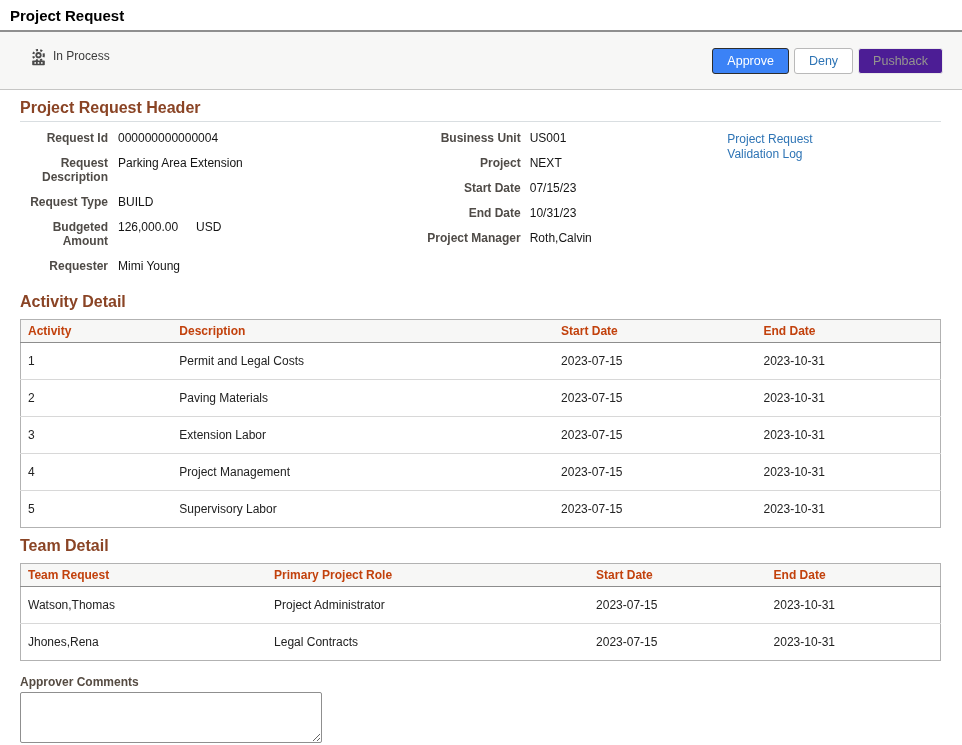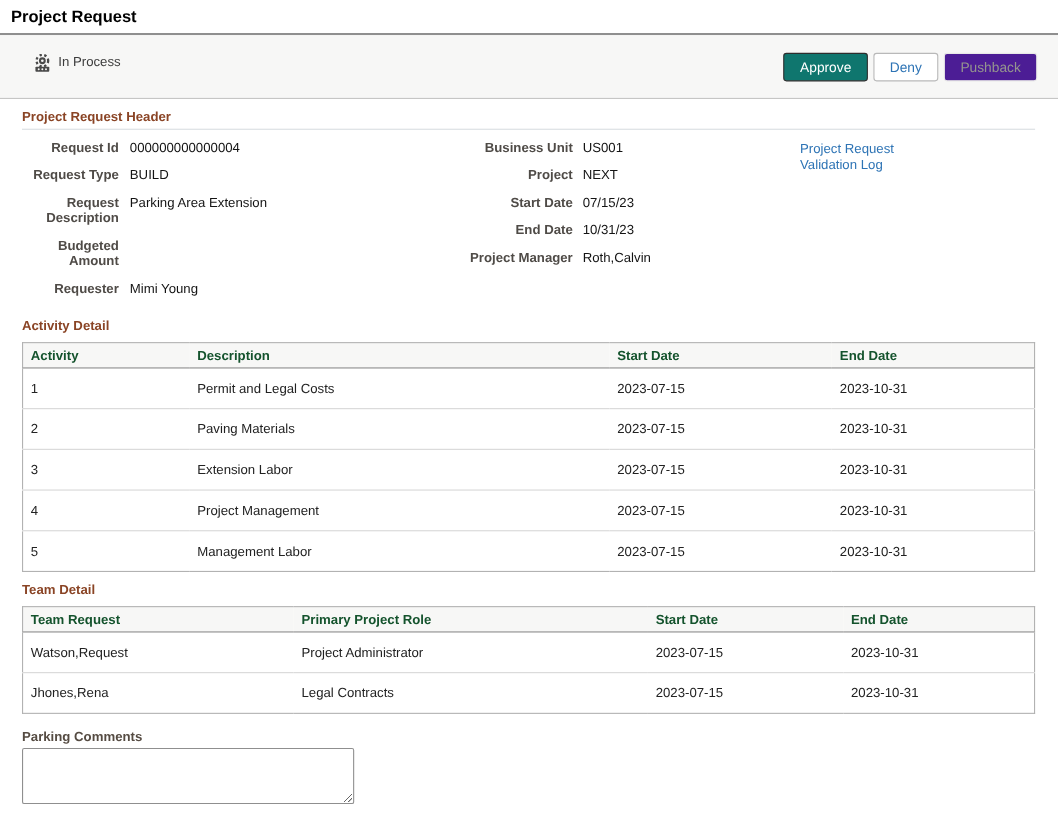--- a/index.html
+++ b/index.html
@@ -26,28 +26,28 @@
   }
   .status-left { display: flex; align-items: flex-start; gap: 6px; margin-top: -6px; }
   .status-left .gear { display: inline-flex; }
   .status-label { color: #3c3c3c; font-size: 12px; }
   .action-buttons { margin-left: auto; display: flex; gap: 5px; }
   .btn {
     font-family: inherit; font-size: 12.5px;
     padding: 5px 14px; border-radius: 3px; cursor: pointer;
     border: 1px solid transparent; line-height: 14px;
   }
-  .btn-approve { background: #0f766e; color: #ffffff; border-color: #2d2d2d; }
+  .btn-approve { background: #3b82f6; color: #ffffff; border-color: #2d2d2d; }
   .btn-deny { background: #ffffff; color: #2e74b5; border-color: #b9b9b9; }
   .btn-pushback { background: #4c1d95; color: #95958f; border-color: #e9e9e8; cursor: default; }
 
   
   .content { padding: 0 21px 14px 20px; }
   .section-title {
-    color: #8a4425; font-weight: bold; font-size: 12px;
+    color: #8a4425; font-weight: bold; font-size: 16px;
     padding: 9px 0 4px 0; margin: 0;
   }
   .section-title.underlined { border-bottom: 1px solid #d9dee1; }
 
   
   .header-fields { display: flex; padding-top: 9px; }
   .fields-col { display: flex; flex-direction: column; }
   .fields-col.left { width: 400px; }
   .fields-col.right { width: 315px; }
   .field-row { display: flex; margin-bottom: 11px; line-height: 14px; }
@@ -60,21 +60,21 @@
   .currency { margin-left: 18px; }
   .links-col { margin-left: auto; width: 216px; padding-top: 1px; }
   .links-col a { display: block; color: #2e74b5; text-decoration: none; line-height: 15px; cursor: pointer; }
 
   
   table.grid {
     width: 100%; border-collapse: collapse;
     border: 1px solid #b2b2b2; margin-top: 4px;
   }
   table.grid th {
-    background: #f7f7f6; text-align: left; font-weight: bold; color: #14532d;
+    background: #f7f7f6; text-align: left; font-weight: bold; color: #c2410c;
     font-size: 12px; padding: 4px 7px; border-bottom: 1px solid #8d8d8d;
   }
   table.grid td {
     font-size: 12px; color: #222; padding: 11px 7px;
     border-top: 1px solid #d8d8d8; background: #fff;
   }
   table.grid tbody tr:first-child td { border-top: none; }
 
   
   .comments-label {
@@ -119,29 +119,30 @@
 
   
   <h2 class="section-title underlined">Project Request Header</h2>
   <div class="header-fields">
     <div class="fields-col left">
       <div class="field-row">
         <span class="field-label">Request Id</span>
         <span class="field-value">000000000000004</span>
       </div>
       <div class="field-row">
+        <span class="field-label">Request Description</span>
+        <span class="field-value">Parking Area Extension</span>
+      </div>
+      <div class="field-row">
         <span class="field-label">Request Type</span>
         <span class="field-value">BUILD</span>
       </div>
       <div class="field-row">
-        <span class="field-label">Request Description</span>
-        <span class="field-value">Parking Area Extension</span>
-      </div>
-      <div class="field-row">
         <span class="field-label">Budgeted Amount</span>
+        <span class="field-value"><span>126,000.00</span><span class="currency">USD</span></span>
       </div>
       <div class="field-row">
         <span class="field-label">Requester</span>
         <span class="field-value">Mimi Young</span>
       </div>
     </div>
     <div class="fields-col right">
       <div class="field-row">
         <span class="field-label">Business Unit</span>
         <span class="field-value">US001</span>
@@ -206,21 +207,21 @@
         <td>2023-10-31</td>
       </tr>
       <tr>
         <td>4</td>
         <td>Project Management</td>
         <td>2023-07-15</td>
         <td>2023-10-31</td>
       </tr>
       <tr>
         <td>5</td>
-        <td>Management Labor</td>
+        <td>Supervisory Labor</td>
         <td>2023-07-15</td>
         <td>2023-10-31</td>
       </tr>
     </tbody>
   </table>
 
   
   <h2 class="section-title">Team Detail</h2>
   <table class="grid">
     <colgroup>
@@ -232,34 +233,34 @@
     <thead>
       <tr>
         <th>Team Request</th>
         <th>Primary Project Role</th>
         <th>Start Date</th>
         <th>End Date</th>
       </tr>
     </thead>
     <tbody>
       <tr>
-        <td>Watson,Request</td>
+        <td>Watson,Thomas</td>
         <td>Project Administrator</td>
         <td>2023-07-15</td>
         <td>2023-10-31</td>
       </tr>
       <tr>
         <td>Jhones,Rena</td>
         <td>Legal Contracts</td>
         <td>2023-07-15</td>
         <td>2023-10-31</td>
       </tr>
     </tbody>
   </table>
 
   
-  <label class="comments-label" for="approver-comments">Parking Comments</label>
+  <label class="comments-label" for="approver-comments">Approver Comments</label>
   <textarea id="approver-comments" class="comments" placeholder="" style=""></textarea>
 
   
   
 
 </div>
 
 </body></html>

